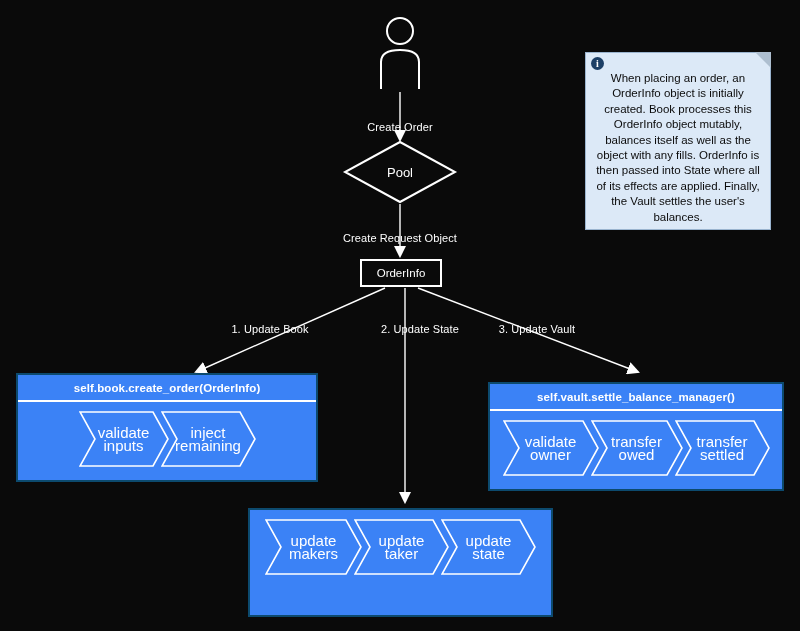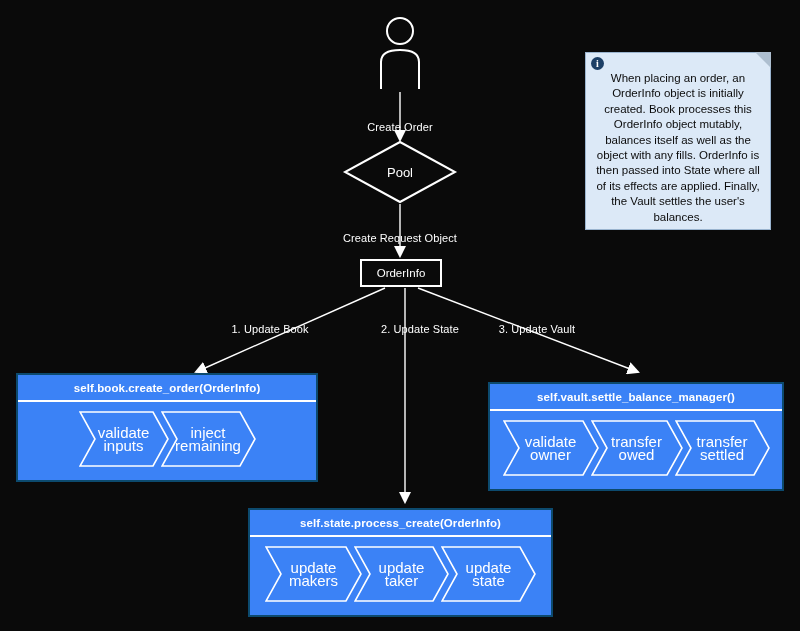--- a/index.html
+++ b/index.html
@@ -222,21 +222,20 @@
       <div class="chev" style="width:95px; margin-left:-8px;">
         <svg width="95" height="56" viewBox="0 0 95 56">
             <polygon points="1,1 79,1 94,28 79,55 1,55 16,28" fill="none" stroke="#ffffff" stroke-width="1.6"></polygon>
           </svg>
         <span>transfer<br>settled</span>
       </div>
     </div>
   </div>
 
   <div class="group" style="left:248px; top:508px; width:305px; height:109px;">
-    <div class="group-title">self.state.process_create(OrderInfo)</div>
     <div class="chevrons">
       <div class="chev" style="width:97px;">
         <svg width="97" height="56" viewBox="0 0 97 56">
             <polygon points="1,1 81,1 96,28 81,55 1,55 16,28" fill="none" stroke="#ffffff" stroke-width="1.6"></polygon>
           </svg>
         <span>update<br>makers</span>
       </div>
       <div class="chev" style="width:95px; margin-left:-8px;">
         <svg width="95" height="56" viewBox="0 0 95 56">
             <polygon points="1,1 79,1 94,28 79,55 1,55 16,28" fill="none" stroke="#ffffff" stroke-width="1.6"></polygon>

